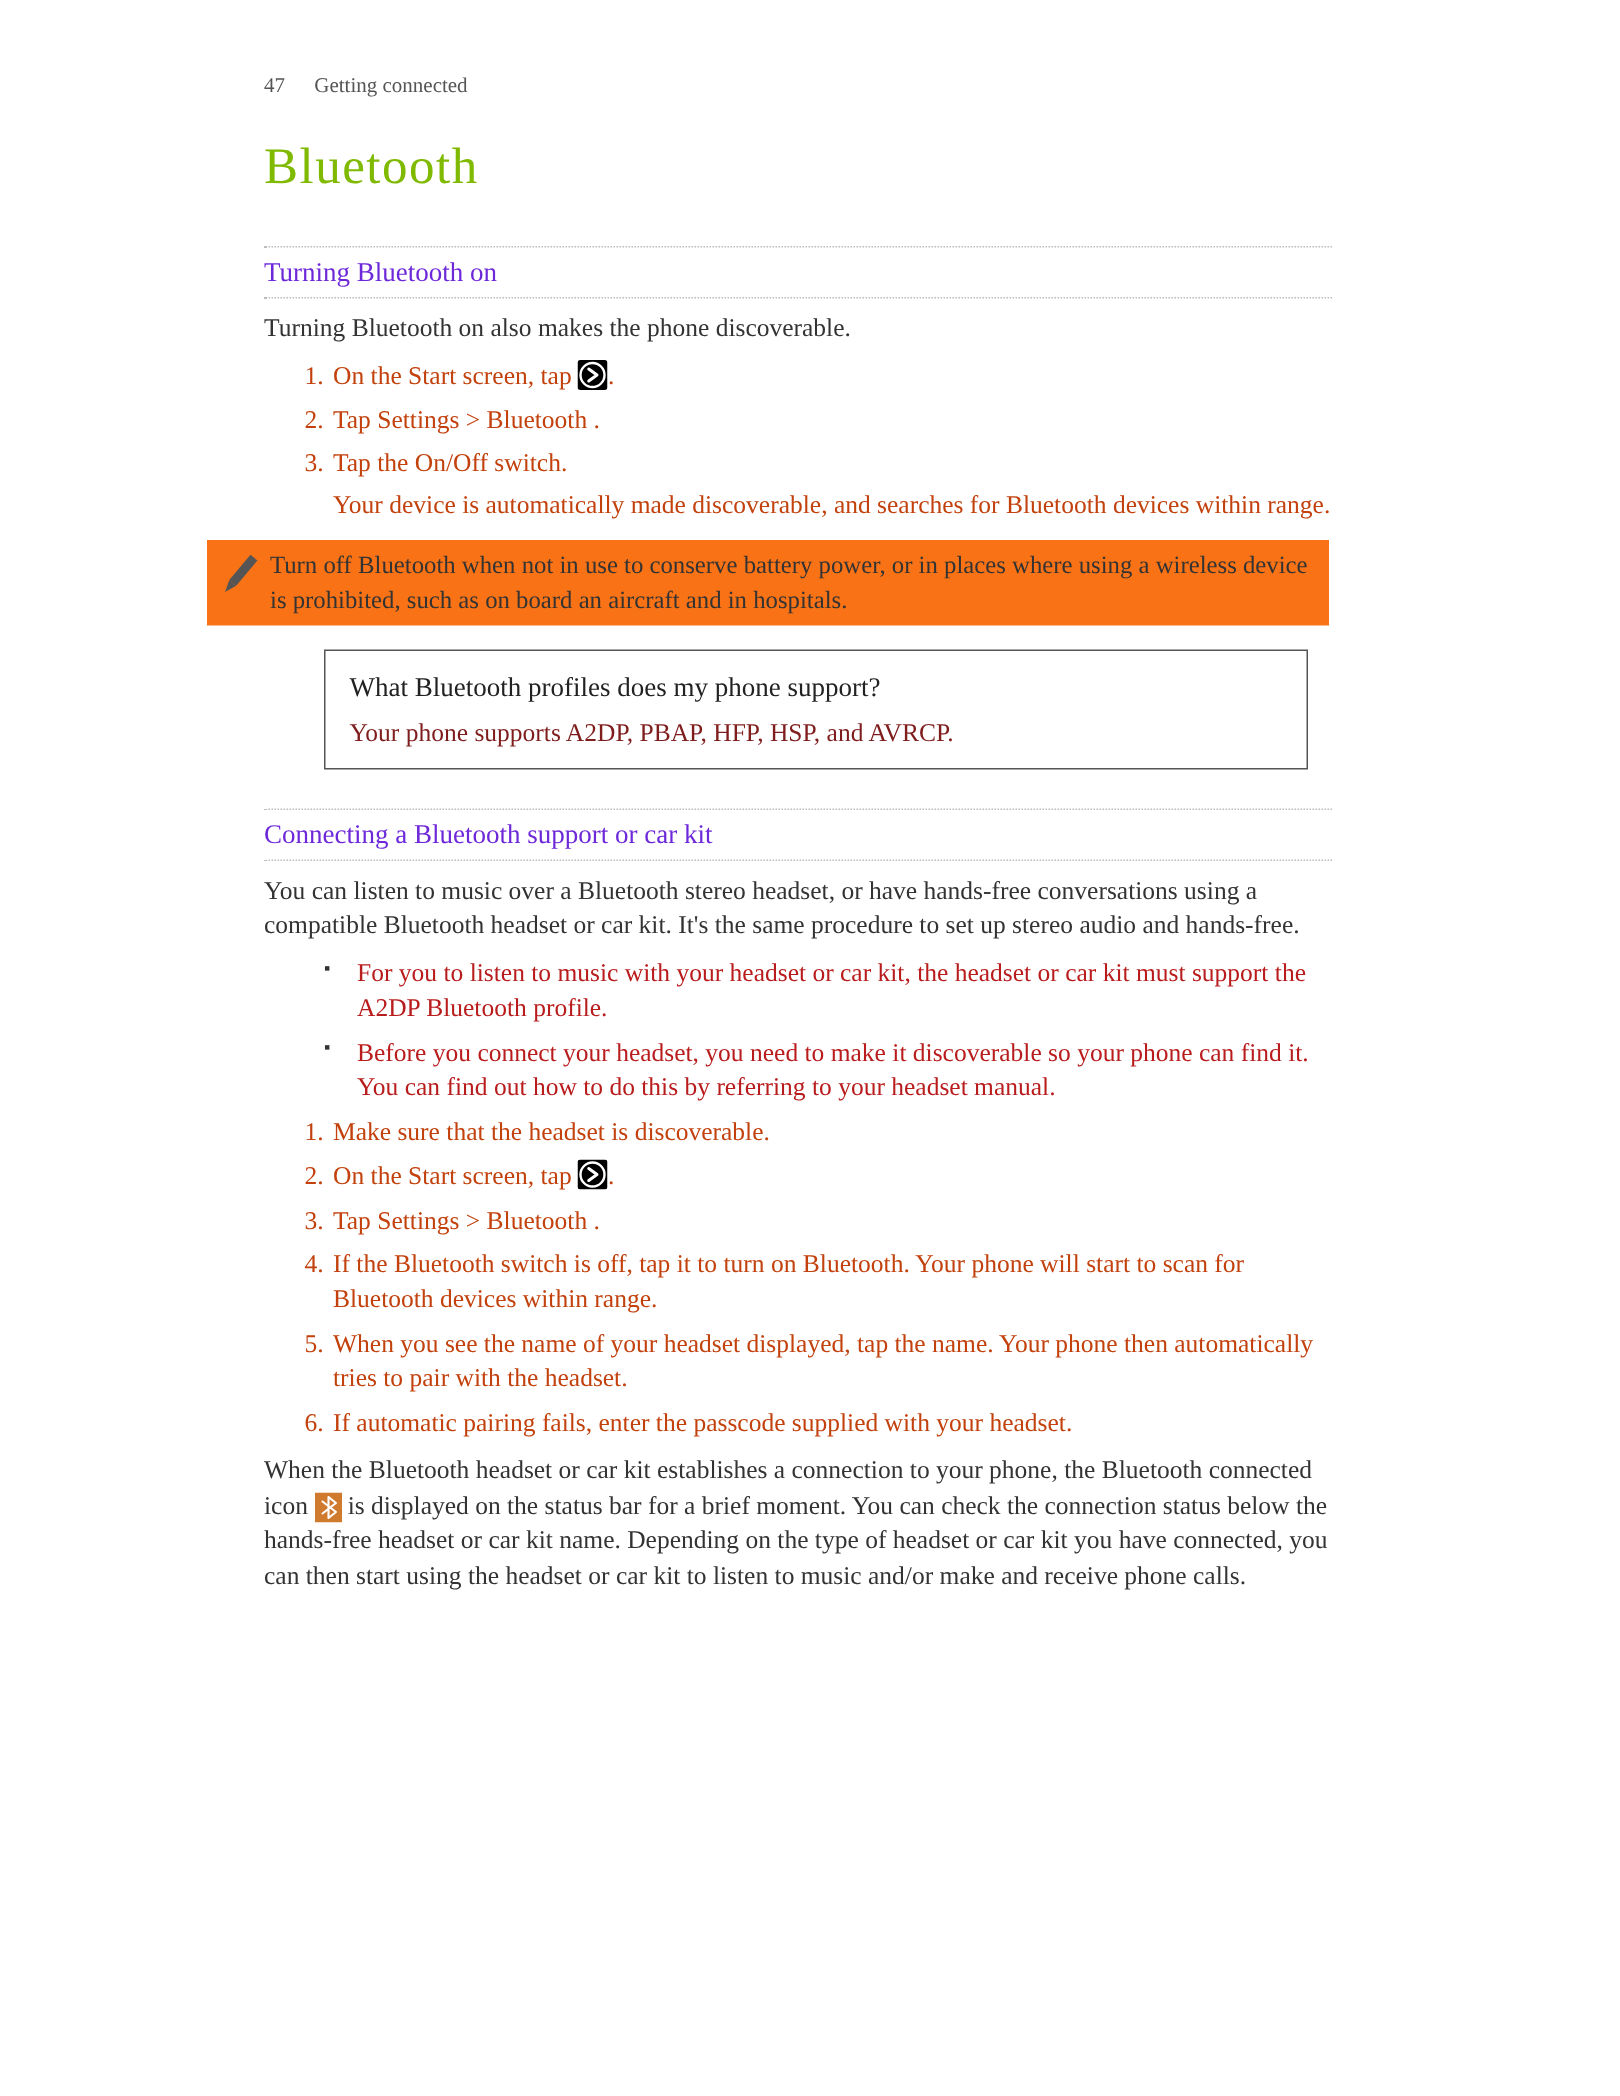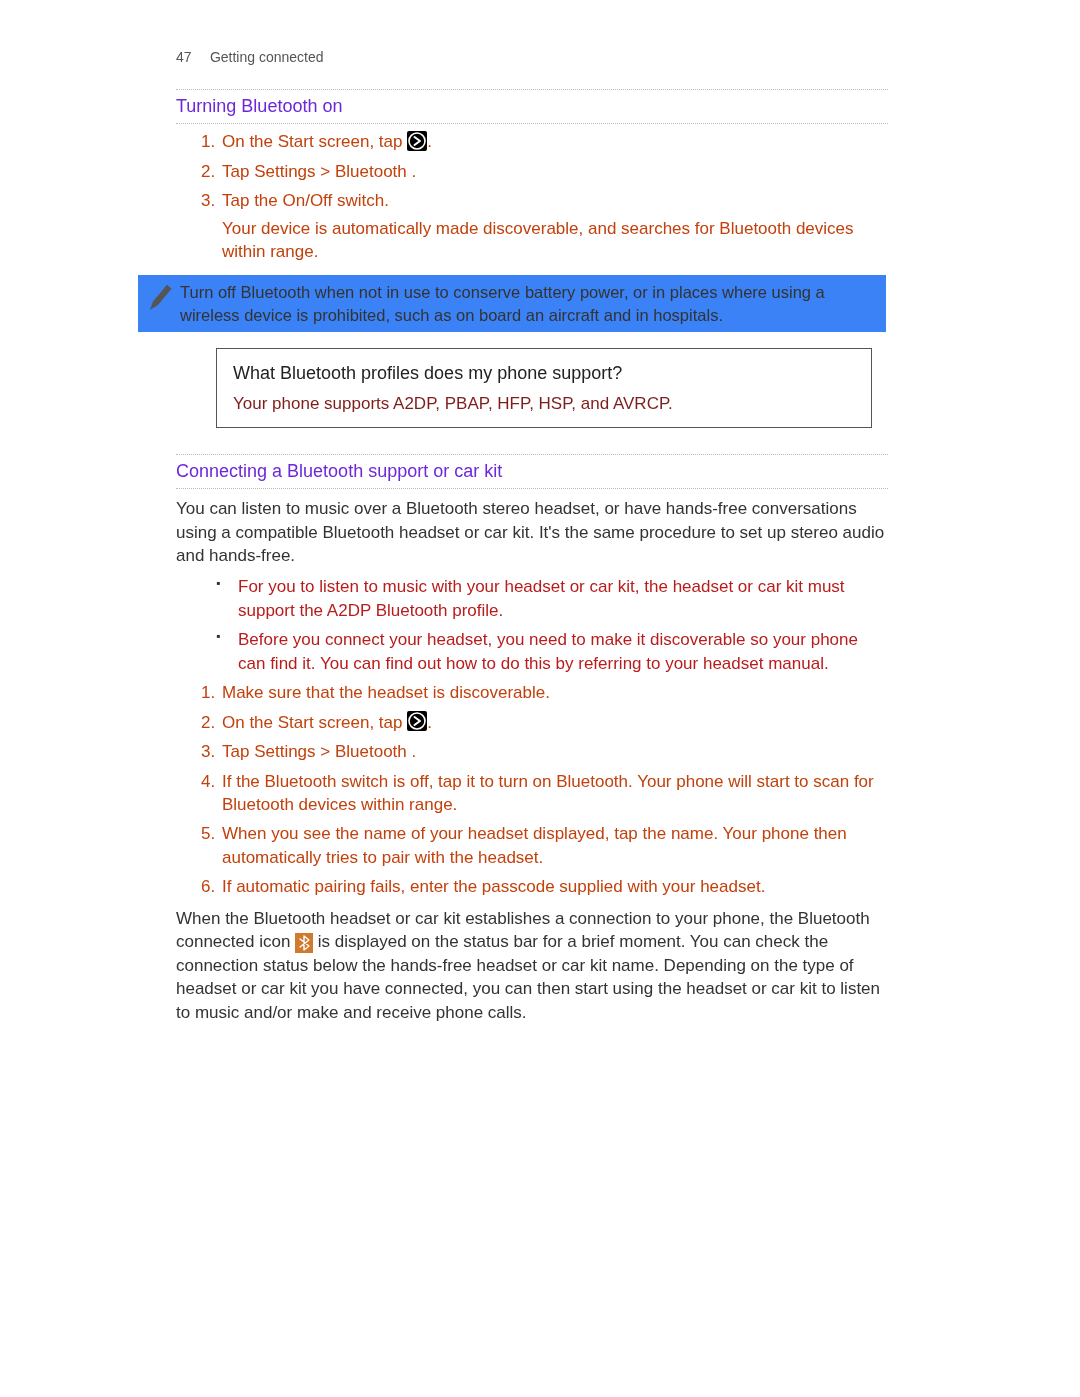--- a/index.html
+++ b/index.html
@@ -12,20 +12,21 @@
     font-size: 17px;
     line-height: 1.38;
     color: #222;
     -webkit-font-smoothing: antialiased;
   }
   .page {
     width: 1080px;
     height: 1397px;
     position: relative;
     box-sizing: border-box;
+    font-family: Liberation Serif, serif;
   }
   .content {
     position: absolute;
     left: 176px;
     top: 48px;
     width: 712px;
   }
   .header-line {
     font-size: 14px;
     color: #555;
@@ -116,21 +117,21 @@
     top: 2px;
   }
   .bt-conn-icon svg { display: block; }
 
   
   .note-row {
     position: relative;
     left: -38px;
     width: 748px;
     margin: 12px 0 16px 0;
-    background: #3b82f6;
+    background: #f97316;
     display: flex;
     align-items: flex-start;
     min-height: 48px;
   }
   .note-row .pencil {
     width: 42px;
     flex: 0 0 42px;
     display: flex;
     align-items: center;
     justify-content: center;
@@ -170,25 +171,27 @@
 <body>
 
 <div class="page">
   <div class="content">
 
     <div class="header-line">
       <span class="pg">47</span>
       <span>Getting connected</span>
     </div>
 
+    <h1 class="chapter">Bluetooth</h1>
 
     <div class="dotted-rule"></div>
     <div class="subhead">Turning Bluetooth on</div>
     <div class="dotted-rule"></div>
 
+    <p>Turning Bluetooth on also makes the phone discoverable.</p>
 
     <ol class="steps">
       <li>
         <span>On the Start screen, tap </span><span class="arrow-icon"><svg width="20" height="20" viewBox="0 0 20 20">
               <rect x="0" y="0" width="20" height="20" rx="2" fill="#000"></rect>
               <circle cx="10" cy="10" r="8" fill="none" stroke="#fff" stroke-width="1.6"></circle>
               <path d="M7.5 6 L13 10 L7.5 14" fill="none" stroke="#fff" stroke-width="2" stroke-linecap="round" stroke-linejoin="round"></path>
             </svg></span><span>.</span>
       </li>
       <li>

